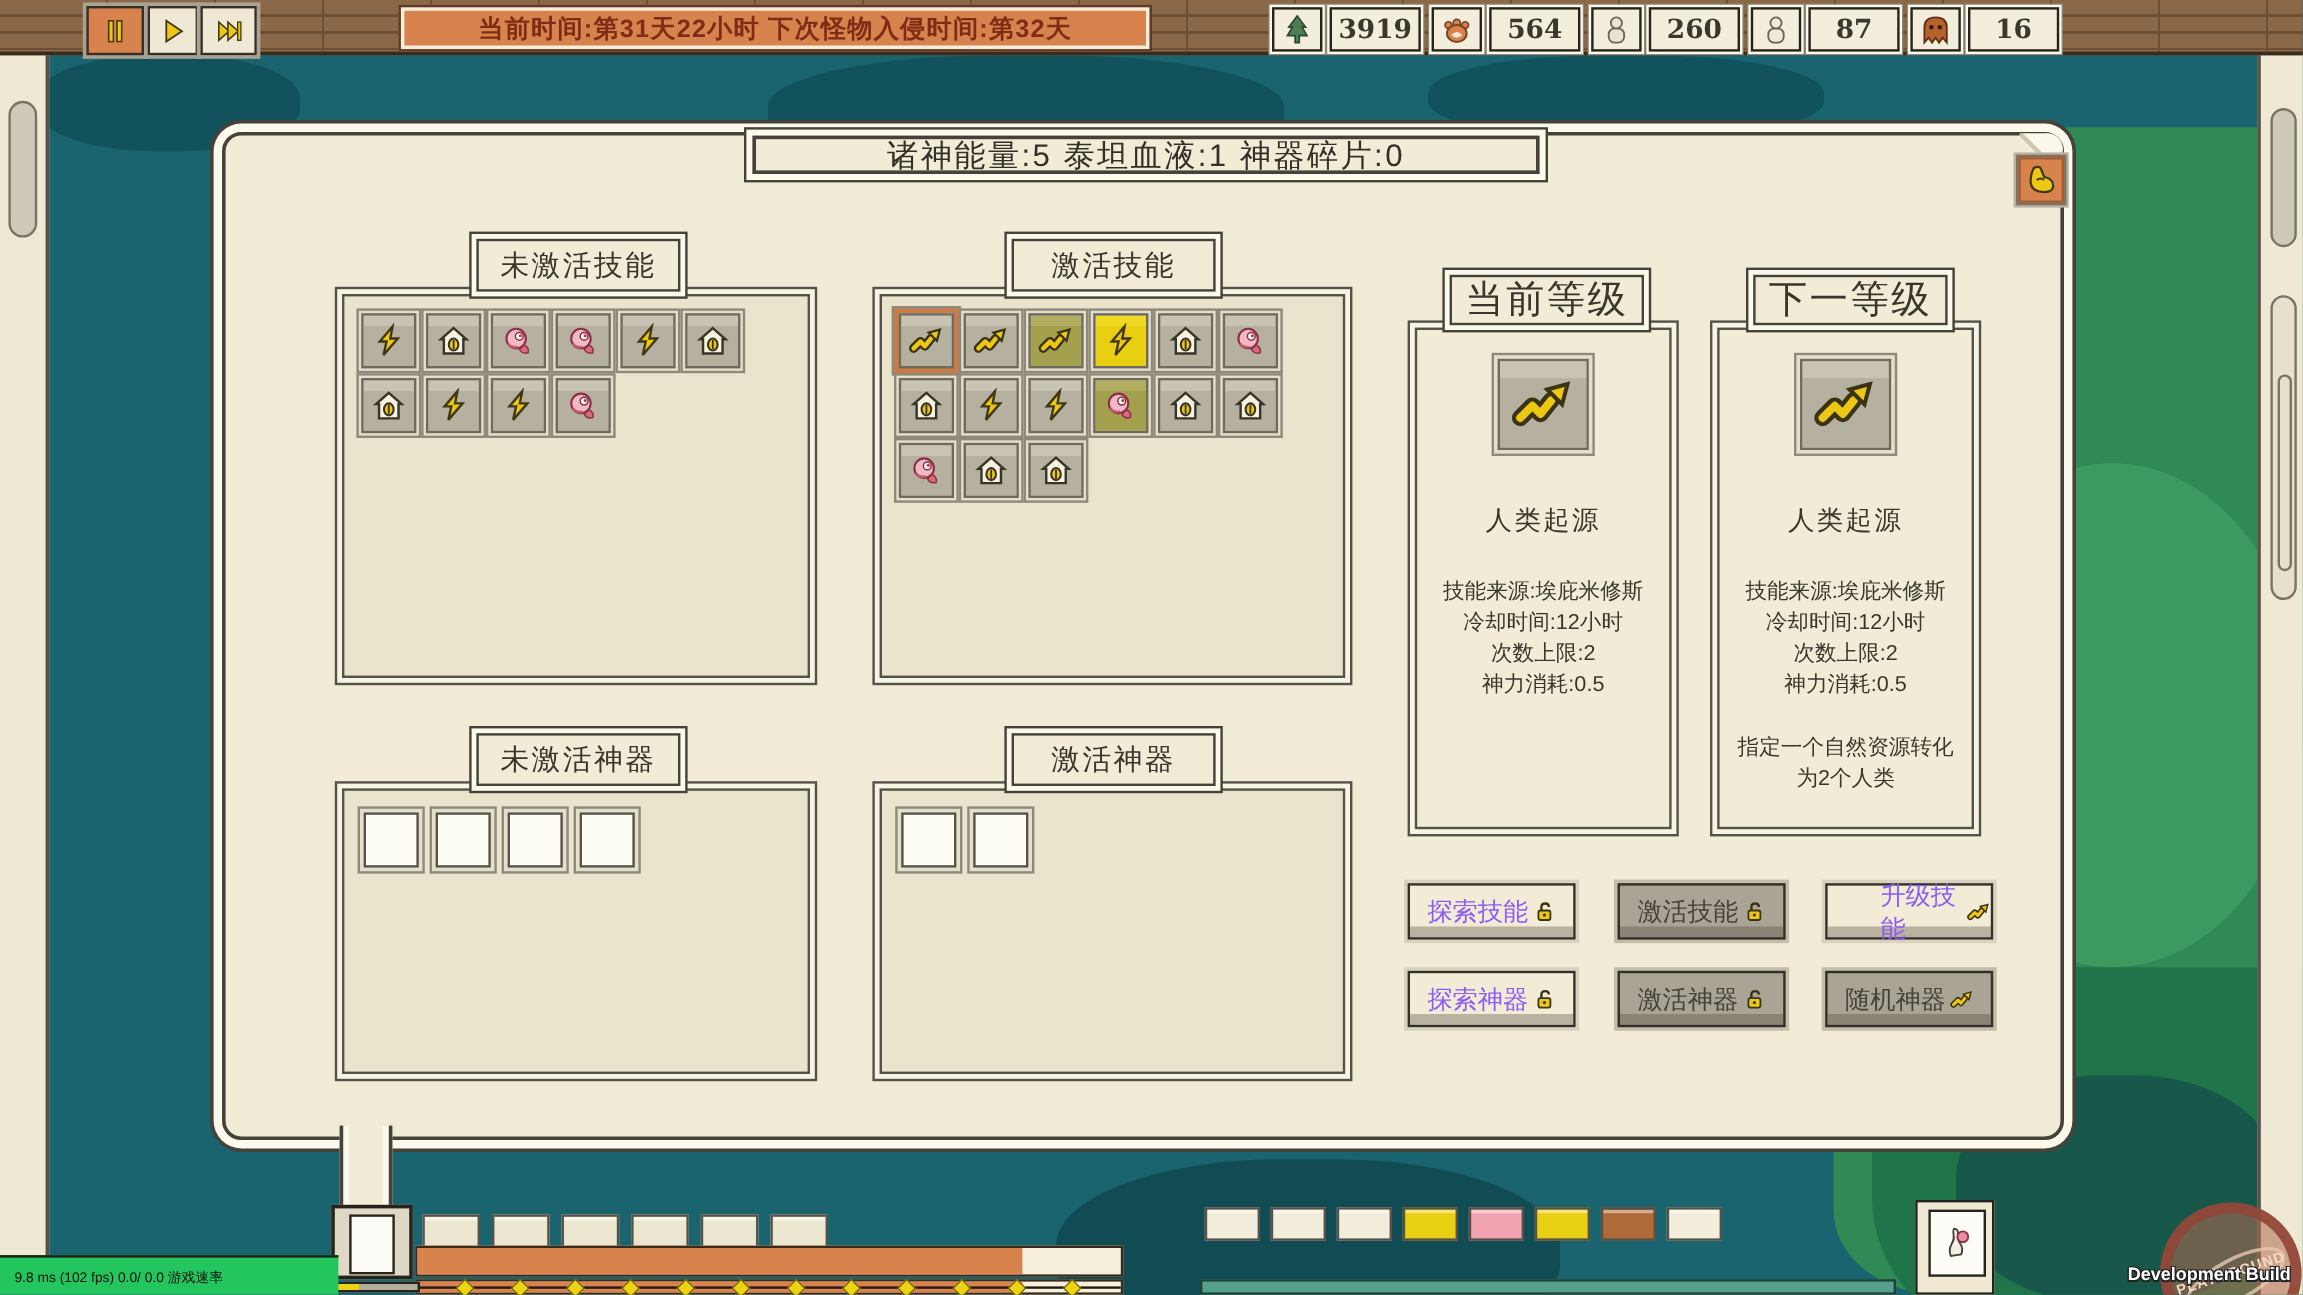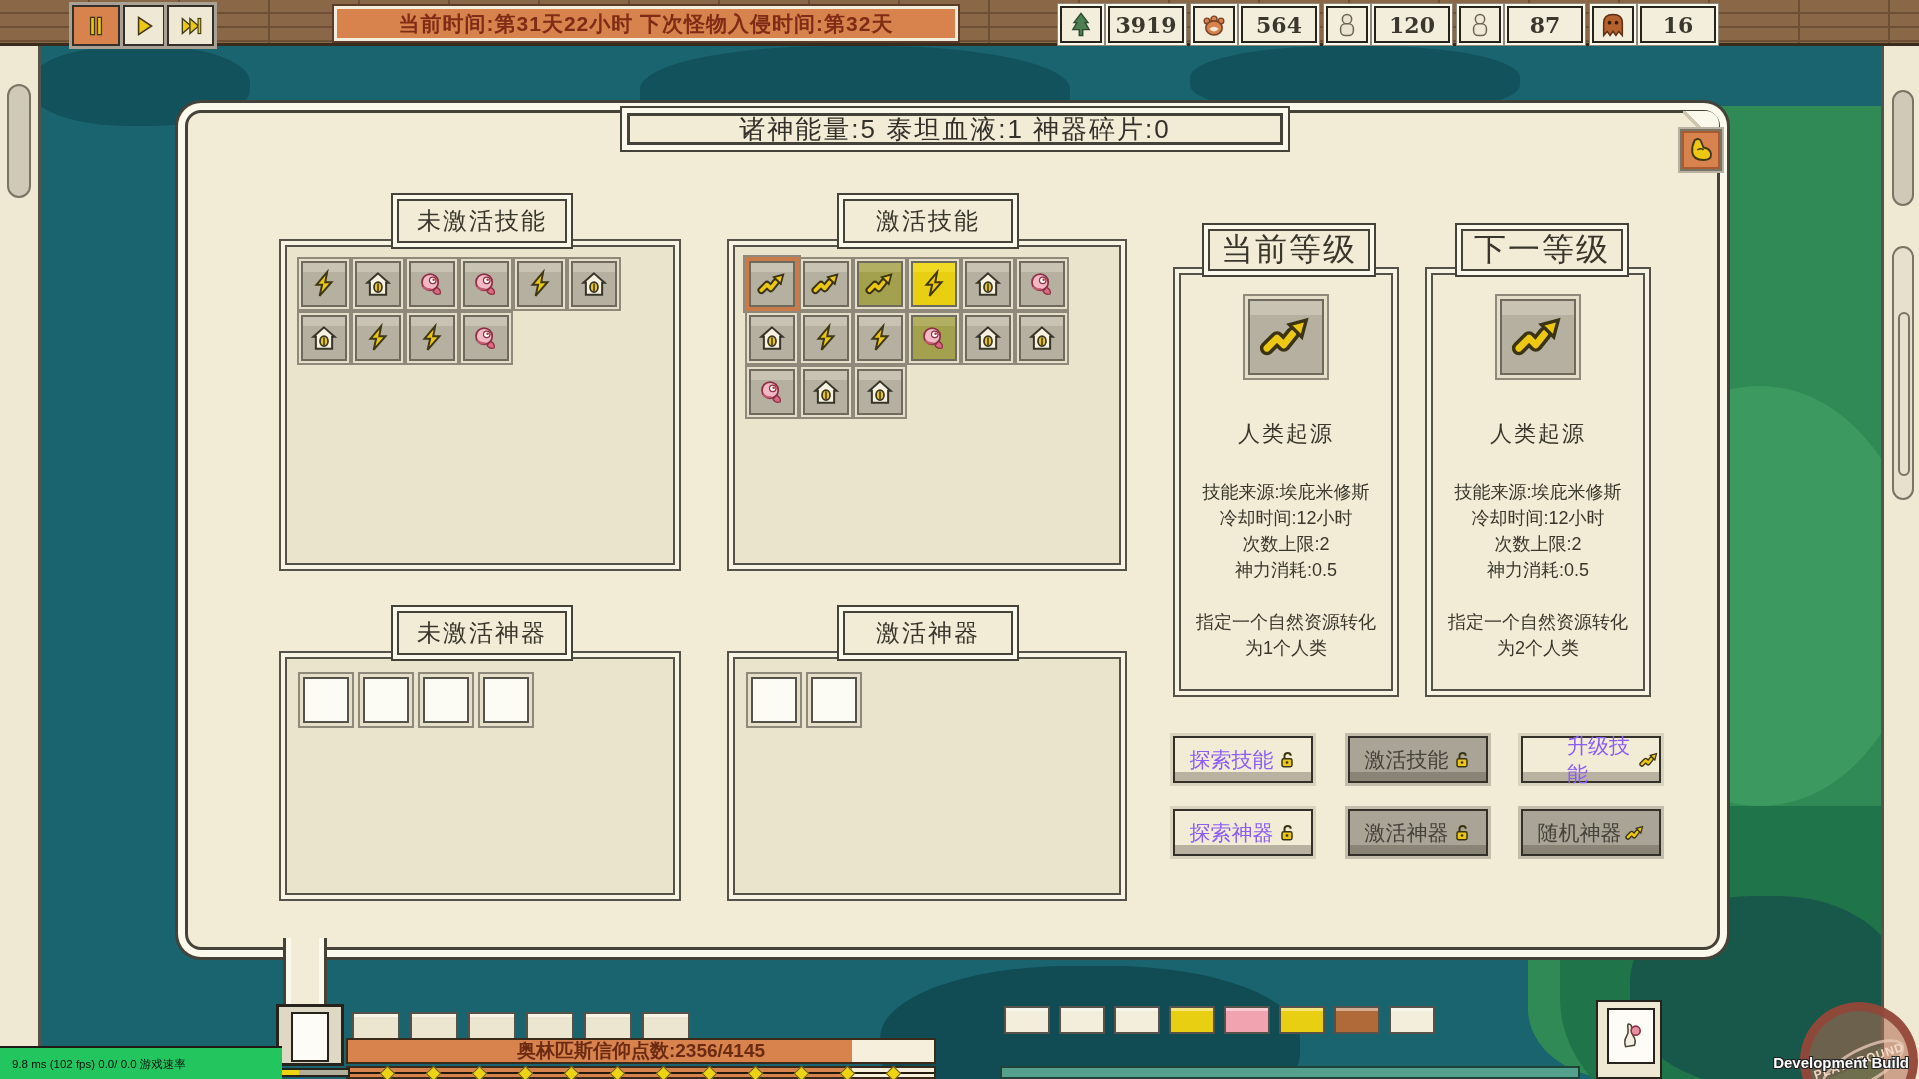--- a/index.html
+++ b/index.html
@@ -258,21 +258,21 @@
           </div>
        <div class="rbox rval">564</div>
         </div>
         <div class="res">
        <div class="rbox ricon">
             <svg viewBox="0 0 24 24">
               <circle cx="12" cy="7" r="4" fill="#e9e3cf" stroke="#6b6654" stroke-width="1.3"></circle>
               <rect x="6.5" y="11" width="11" height="10" rx="4" fill="#e9e3cf" stroke="#6b6654" stroke-width="1.3"></rect>
             </svg>
           </div>
-       <div class="rbox rval">120</div>
+       <div class="rbox rval">260</div>
         </div>
         <div class="res">
        <div class="rbox ricon">
             <svg viewBox="0 0 24 24">
               <circle cx="12" cy="7" r="4" fill="#efe9d6" stroke="#6b6654" stroke-width="1.3"></circle>
               <rect x="6.5" y="11" width="11" height="10" rx="4" fill="#efe9d6" stroke="#6b6654" stroke-width="1.3"></rect>
             </svg>
           </div>
        <div class="rbox rval">87</div>
         </div>
@@ -577,21 +577,20 @@
             </svg>
           </span>
       </div>
       <div class="lvl-name">人类起源</div>
       <div class="lvl-lines">
         <div>技能来源:埃庇米修斯</div>
         <div>冷却时间:12小时</div>
         <div>次数上限:2</div>
         <div>神力消耗:0.5</div>
       </div>
-      <div class="lvl-desc">指定一个自然资源转化为1个人类</div>
     </div>
 
     <div class="lvl-tab" id="tab-next">
       <span>下一等级</span>
     </div>
     <div class="lvl-box" id="box-next">
       <div class="tile-big">
         <span>
             <svg viewBox="0 0 24 24">
               <path d="M3.5 17 L8 12.5 L11 15.5 L15 10.5" fill="none" stroke="#3a3413" stroke-width="6.2" stroke-linecap="round" stroke-linejoin="round"></path>
@@ -696,21 +695,20 @@
       <div class="mini2" style="background:#f3eedb"></div>
       <div class="mini2" style="background:#e9cf12"></div>
       <div class="mini2" style="background:#f2a3b0"></div>
       <div class="mini2" style="background:#e9cf12"></div>
       <div class="mini2" style="background:#b06a3a"></div>
       <div class="mini2" style="background:#f3eedb"></div>
     </div>
 
   <div id="olymp">
     <div class="fill" style="width: 86%;"></div>
-    <div class="lbl">奥林匹斯信仰点数:2356/4145</div>
   </div>
   <div id="olymp-ticks">
     <div class="fill" style="width: 86%;"></div>
     <div class="line"></div>
   <span class="diamond" style="left:34px"></span>
       <span class="diamond" style="left:80px"></span>
       <span class="diamond" style="left:126px"></span>
       <span class="diamond" style="left:172px"></span>
       <span class="diamond" style="left:218px"></span>
       <span class="diamond" style="left:264px"></span>

